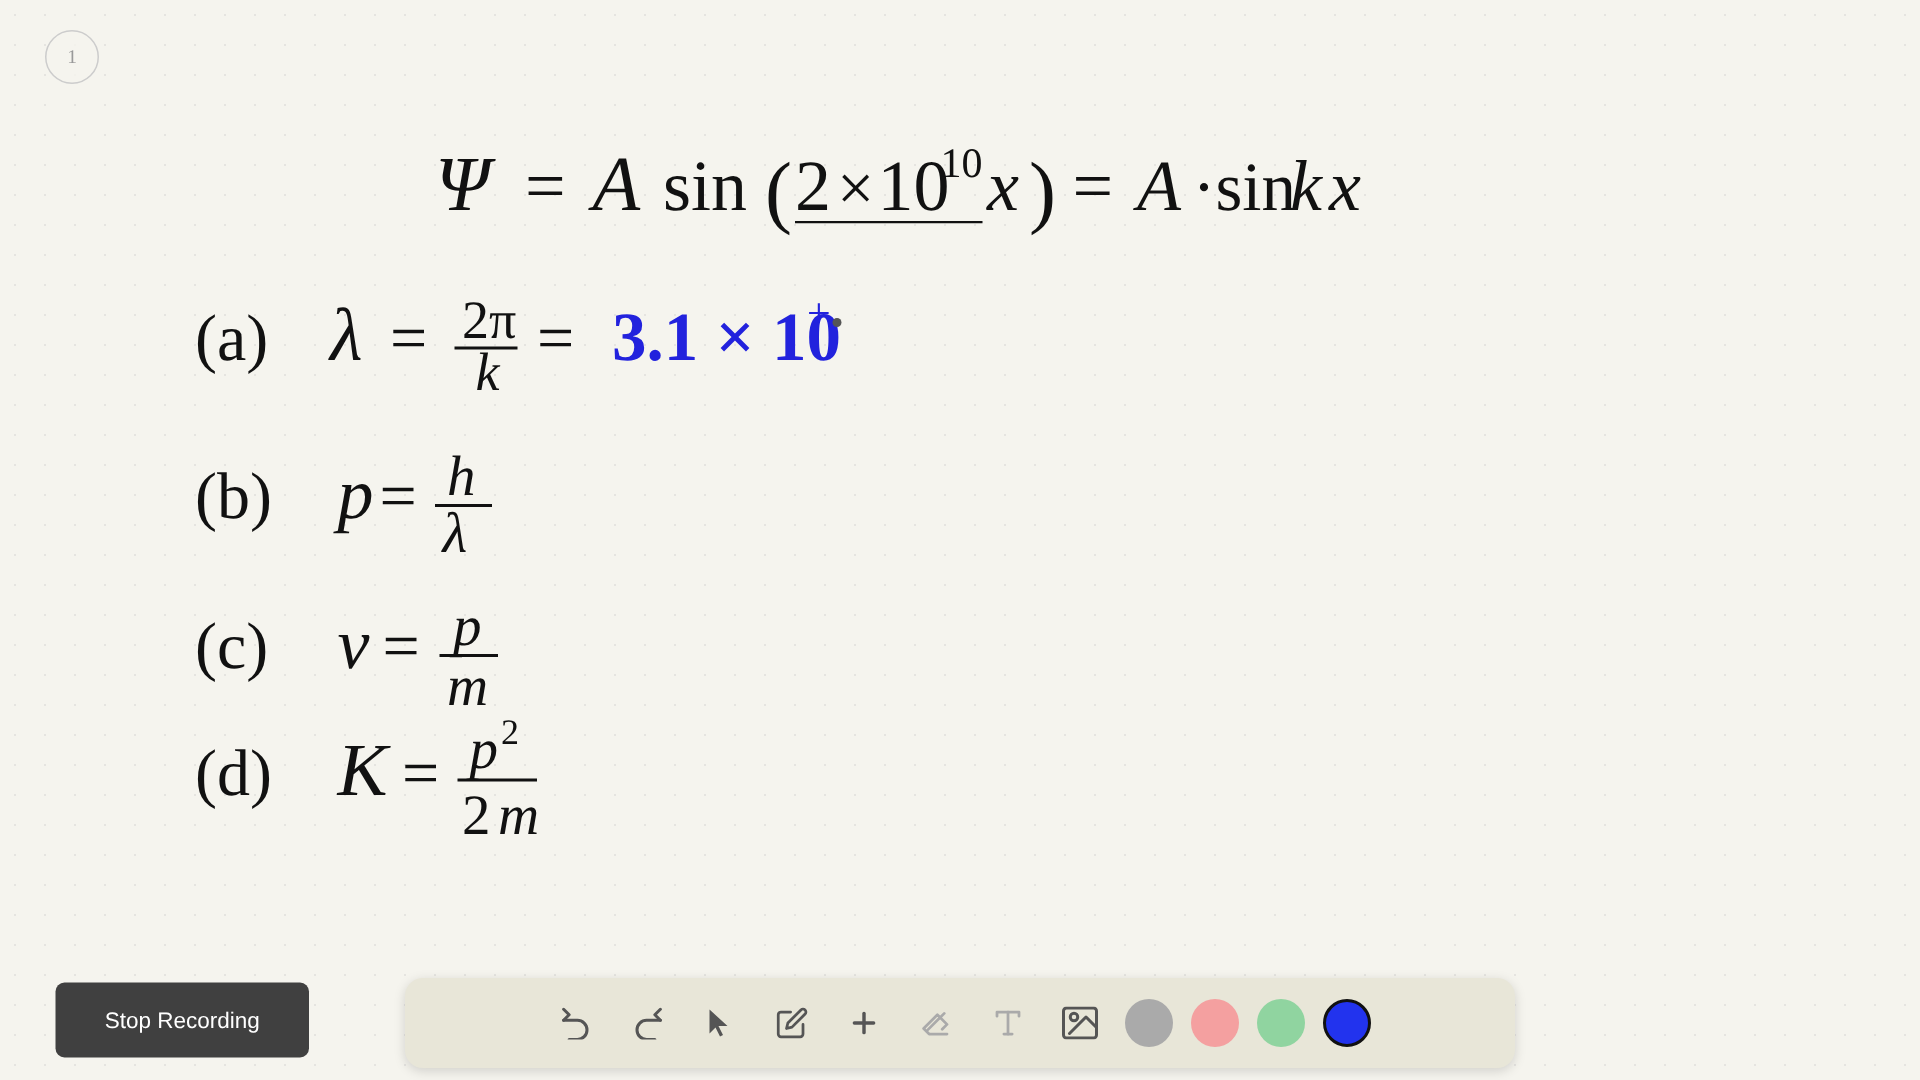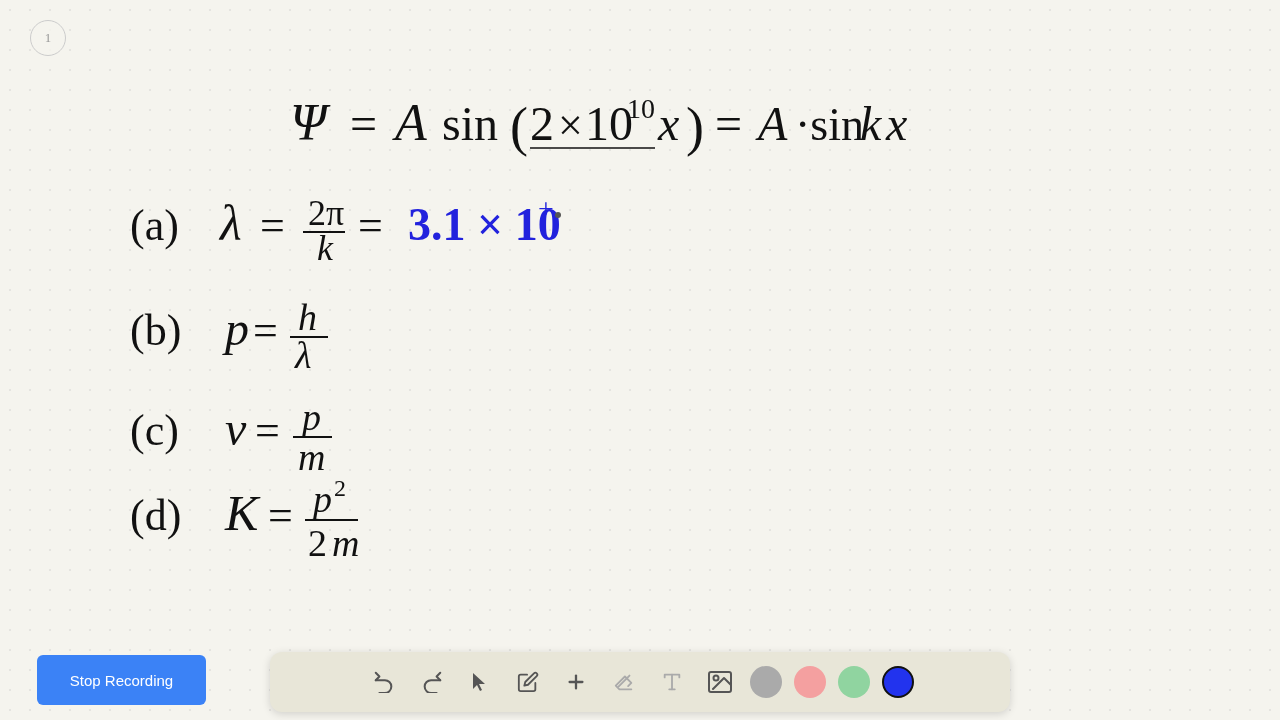--- a/index.html
+++ b/index.html
@@ -49,21 +49,21 @@
       bottom: 80px;
     }
 
     
     .stop-recording-btn {
       position: absolute;
       bottom: 15px;
       left: 37px;
       width: 169px;
       height: 50px;
-      background: #3b82f6;
+      background: #404040;
       border: none;
       border-radius: 6px;
       color: white;
       font-size: 15px;
       font-weight: 500;
       cursor: pointer;
       display: flex;
       align-items: center;
       justify-content: center;
     }

